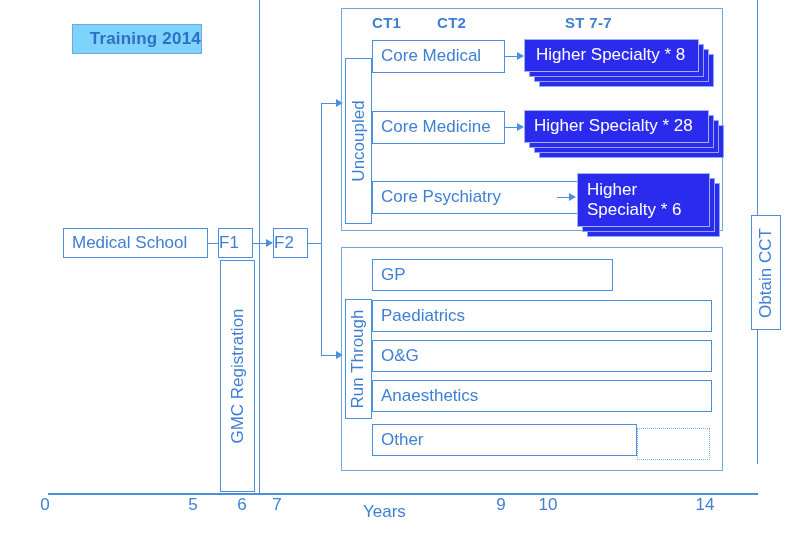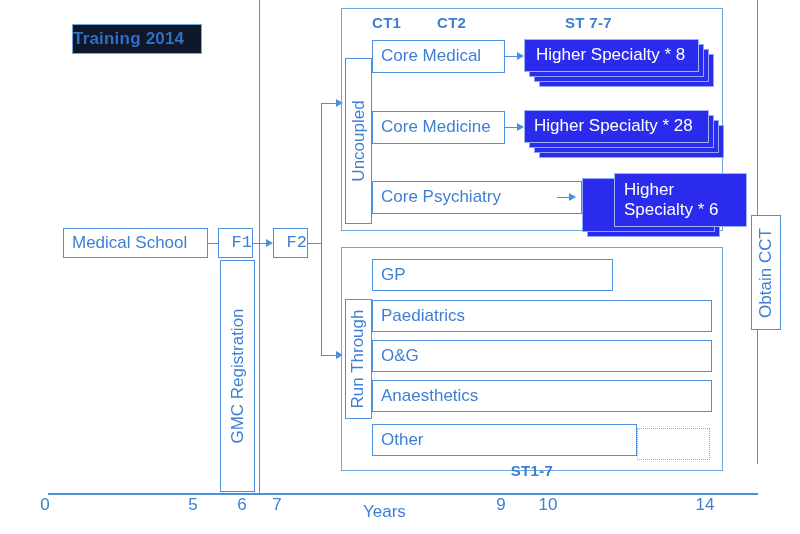--- a/index.html
+++ b/index.html
@@ -23,34 +23,34 @@
     border:1.6px solid #4A90DD;
     background:#ffffff;
     color:#3E7FD4;
     font-size:17px;
     line-height:1.1;
     display:flex;
     align-items:center;
     padding-left:8px;
     white-space:nowrap;
   }
-  .obox.center{justify-content:flex-end;padding-left:0;font-family:Liberation Mono, monospace;}
+  .obox.center{justify-content:flex-start;padding-left:0;}
 
   
   .title-box{
     position:absolute;
     box-sizing:border-box;
     border:1.6px solid #6FA8E0;
-    background:#0f172a;
+    background:#7dd3fc;
     color:#2F6FC4;
     font-weight:bold;
     font-size:17px;
     display:flex;
     align-items:center;
-    justify-content:flex-start;
+    justify-content:flex-end;
     letter-spacing:.2px;
   }
 
   
   .frame{
     position:absolute;
     box-sizing:border-box;
     border:1.6px solid #6FA8E0;
     background:transparent;
   }
@@ -87,21 +87,21 @@
     background:#2B2BEE;
     border:1.5px solid #9DB4F7;
     color:#ffffff;
     font-size:17px;
     line-height:1.18;
     display:flex;
     align-items:center;
     padding-left:9px;
     white-space:nowrap;
   }
-  .stack .top.two{white-space:normal;margin-left:37px;}
+  .stack .top.two{white-space:normal;}
 
   
   .hline{position:absolute;height:0;border-top:1.6px solid #4A90DD;}
   .vline{position:absolute;width:0;border-left:1.6px solid #4A90DD;}
   .arrow{
     position:absolute;
     width:0;height:0;
     border-top:4.5px solid transparent;
     border-bottom:4.5px solid transparent;
     border-left:7px solid #4A90DD;
@@ -270,21 +270,20 @@
 
   <div class="obox" style="left:372px;top:380px;width:340px;height:32px;">
     <span>Anaesthetics</span>
   </div>
 
   <div class="obox" style="left:372px;top:424px;width:265px;height:32px;">
     <span>Other</span>
   </div>
   <div class="dotted" style="left:637px;top:428px;width:73px;height:32px;"></div>
 
-  <div class="subhdr" style="left:341px;top:462px;width:382px;">ST1-7</div>
 
   <div class="axis" style="left:48px;top:493px;width:710px;"></div>
 
   <div class="tick" style="left:36px;top:495px;width:18px;">0</div>
   <div class="tick" style="left:184px;top:495px;width:18px;">5</div>
   <div class="tick" style="left:233px;top:495px;width:18px;">6</div>
   <div class="tick" style="left:268px;top:495px;width:18px;">7</div>
   <div class="tick" style="left:492px;top:495px;width:18px;">9</div>
   <div class="tick" style="left:537px;top:495px;width:22px;">10</div>
   <div class="tick" style="left:694px;top:495px;width:22px;">14</div>

